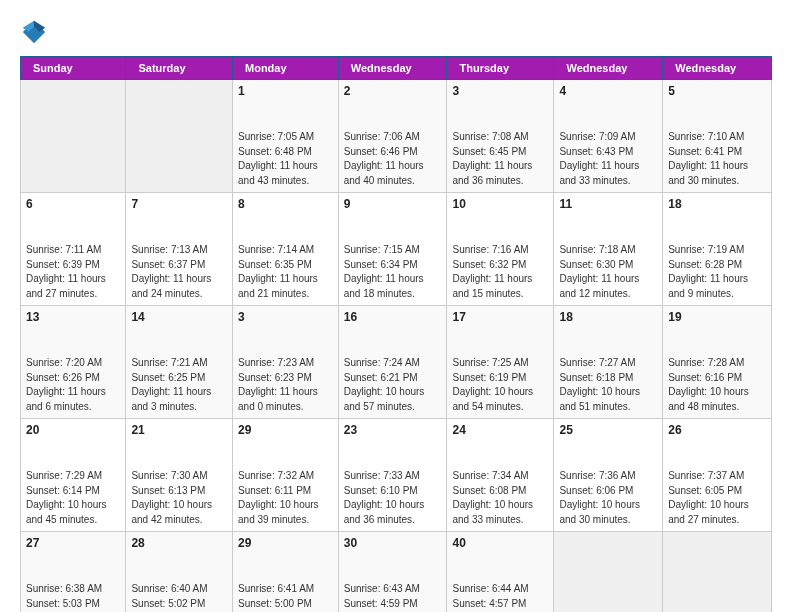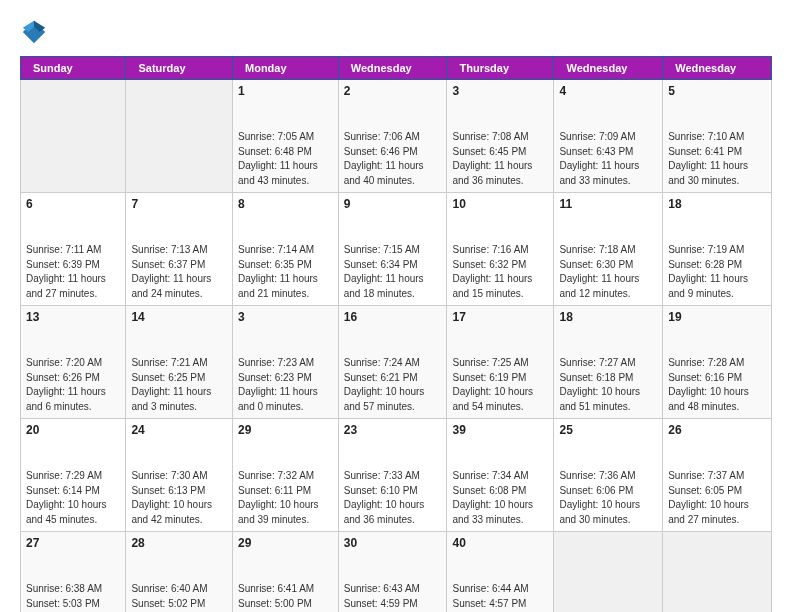--- a/index.html
+++ b/index.html
@@ -219,33 +219,33 @@
             <div class="day-num">19</div>
             <div class="day-info">Sunrise: 7:28 AM<br>Sunset: 6:16 PM<br>Daylight: 10 hours and 48 minutes.</div>
           </td>
         </tr>
         <tr>
           <td>
             <div class="day-num">20</div>
             <div class="day-info">Sunrise: 7:29 AM<br>Sunset: 6:14 PM<br>Daylight: 10 hours and 45 minutes.</div>
           </td>
           <td>
-            <div class="day-num">24</div>
+            <div class="day-num">21</div>
             <div class="day-info">Sunrise: 7:30 AM<br>Sunset: 6:13 PM<br>Daylight: 10 hours and 42 minutes.</div>
           </td>
           <td>
             <div class="day-num">29</div>
             <div class="day-info">Sunrise: 7:32 AM<br>Sunset: 6:11 PM<br>Daylight: 10 hours and 39 minutes.</div>
           </td>
           <td>
             <div class="day-num">23</div>
             <div class="day-info">Sunrise: 7:33 AM<br>Sunset: 6:10 PM<br>Daylight: 10 hours and 36 minutes.</div>
           </td>
           <td>
-            <div class="day-num">39</div>
+            <div class="day-num">24</div>
             <div class="day-info">Sunrise: 7:34 AM<br>Sunset: 6:08 PM<br>Daylight: 10 hours and 33 minutes.</div>
           </td>
           <td>
             <div class="day-num">25</div>
             <div class="day-info">Sunrise: 7:36 AM<br>Sunset: 6:06 PM<br>Daylight: 10 hours and 30 minutes.</div>
           </td>
           <td>
             <div class="day-num">26</div>
             <div class="day-info">Sunrise: 7:37 AM<br>Sunset: 6:05 PM<br>Daylight: 10 hours and 27 minutes.</div>
           </td>

